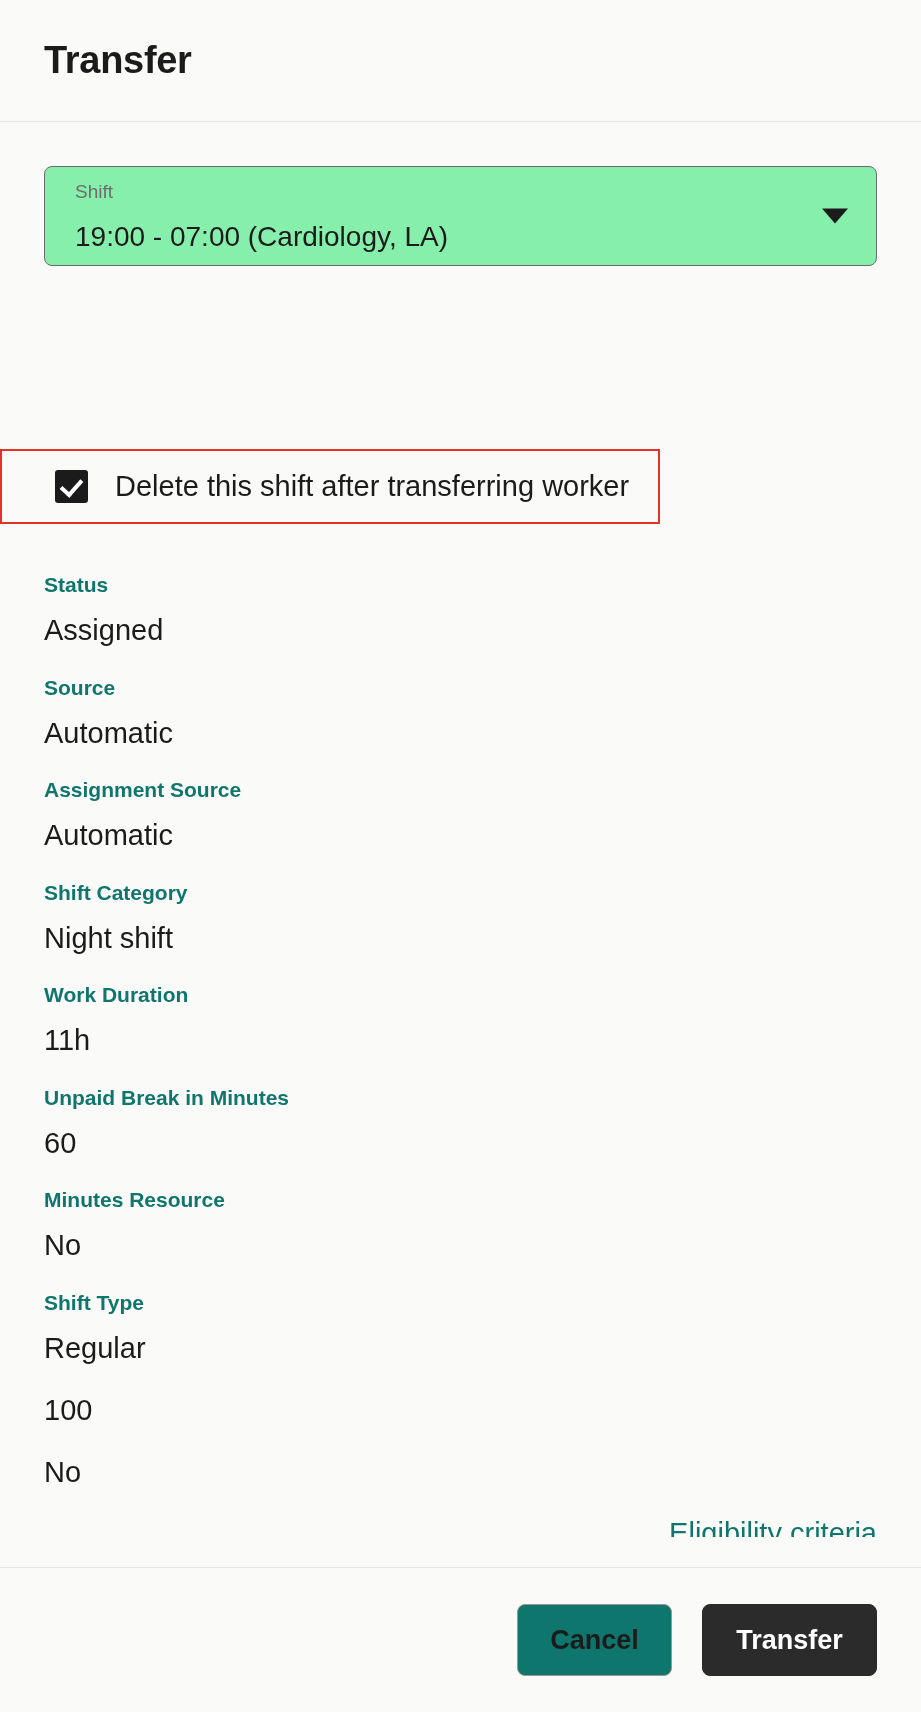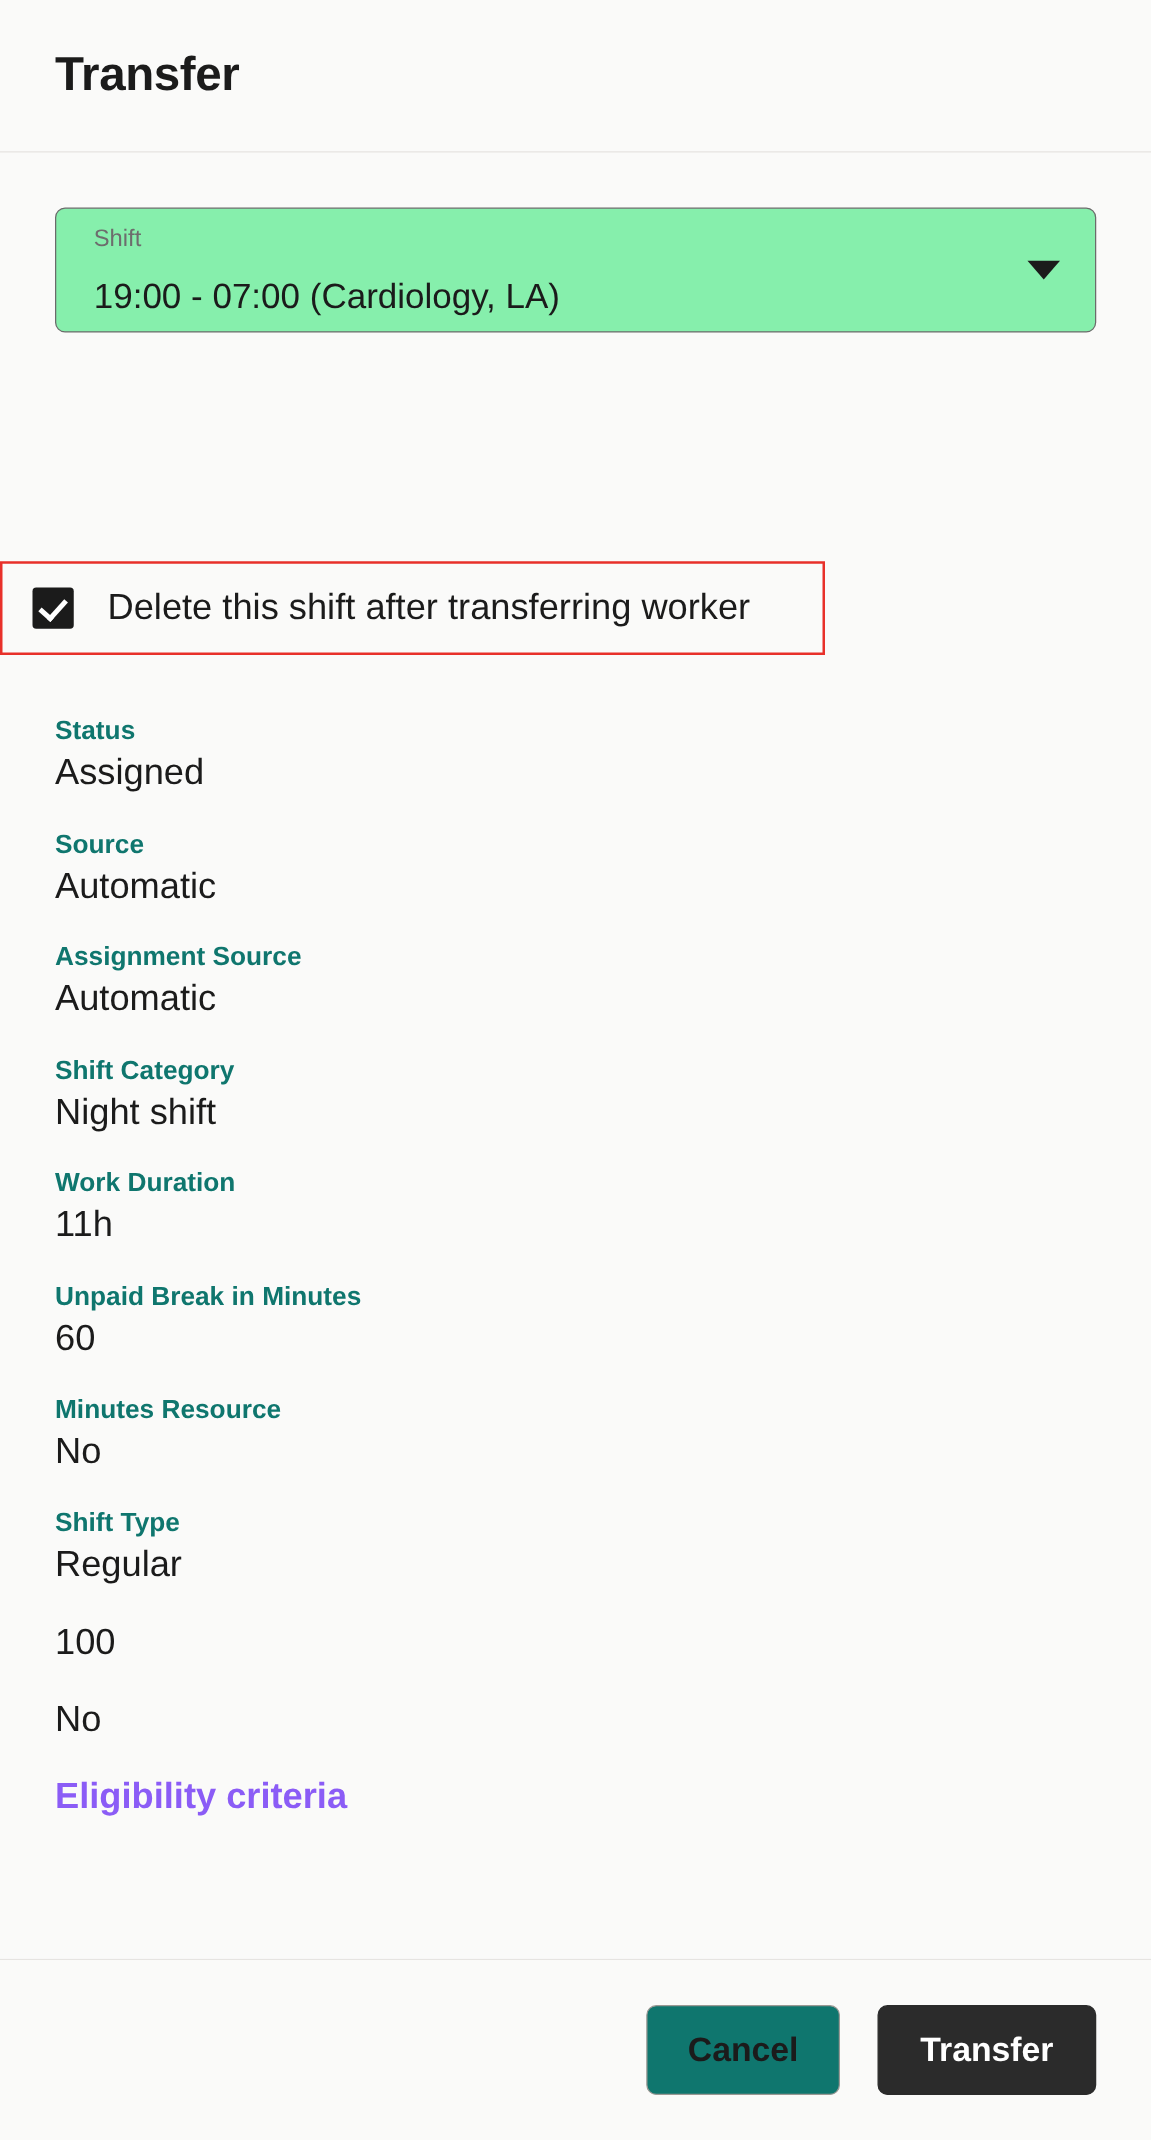--- a/index.html
+++ b/index.html
@@ -80,21 +80,21 @@
   
   .checkbox-row {
     position: absolute;
     left: 0;
     top: 327px;
     width: 660px;
     height: 75px;
     border: 2px solid #e8302a;
     display: flex;
     align-items: center;
-    padding-left: 24px;
+    padding-left: 53px;
     background: transparent;
   }
   .checkbox-box {
     width: 33px;
     height: 33px;
     background: #1b1b1b;
     border-radius: 3px;
     position: relative;
     flex: 0 0 33px;
   }
@@ -129,27 +129,28 @@
   .detail-label {
     font-size: 21px;
     color: #0f766e;
     font-weight: bold;
     line-height: 1.25;
   }
   .detail-value {
     font-size: 29px;
     color: #1b1b1b;
     line-height: 1.25;
-    margin-top: 2px;
+    margin-top: 14px;
   }
   .section-heading {
     font-size: 29px;
-    font-weight: bold;
-    color: #8b5cf6;
+    font-weight: normal;
+    color: #0f766e;
     margin-top: 6px;
+    text-align: right;
   }
 
   
   .scroll-mask {
     position: absolute;
     left: 0;
     right: 0;
     bottom: 0;
     height: 30px;
     background: #fafaf9;

